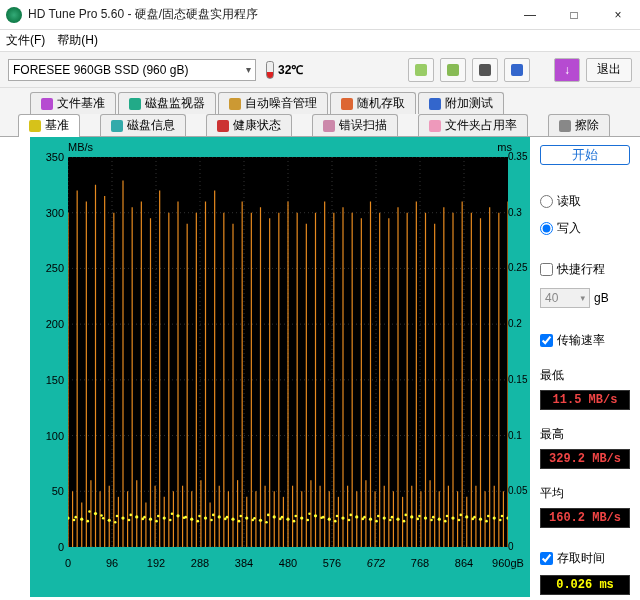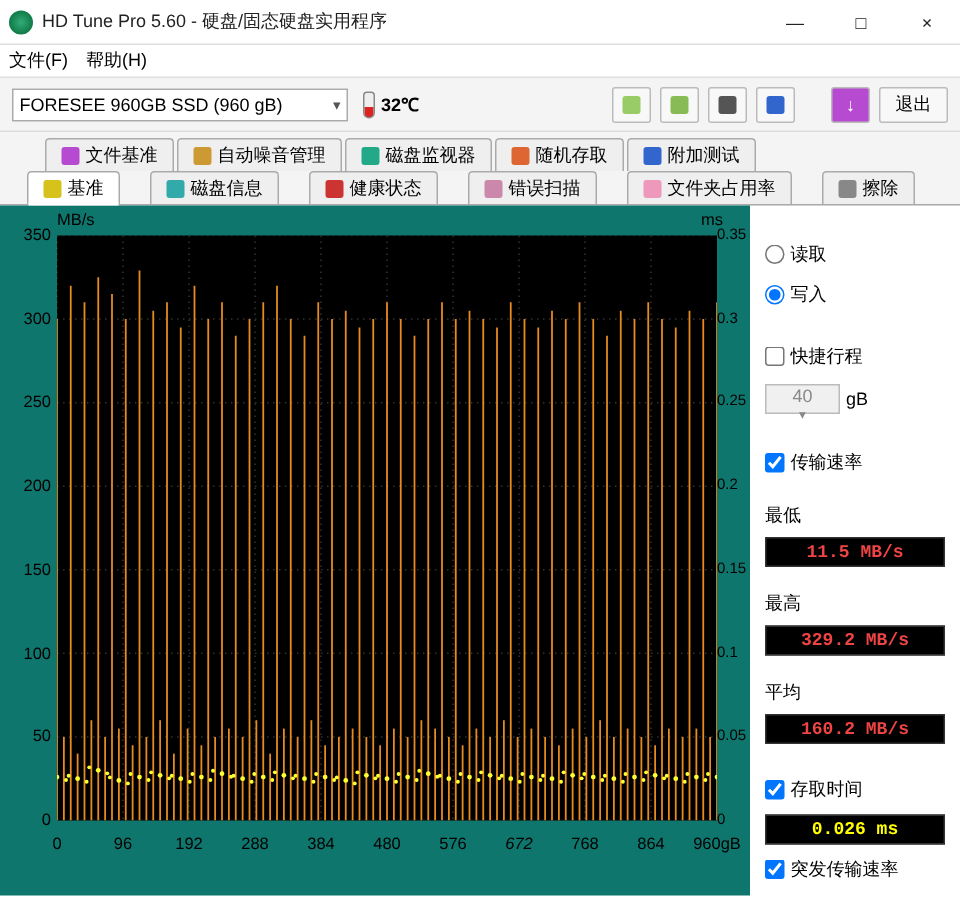--- a/index.html
+++ b/index.html
@@ -5,50 +5,50 @@
 * { box-sizing: border-box; margin: 0; padding: 0; font-family: "Microsoft YaHei", SimSun, Arial, sans-serif; }
 body { width: 640px; height: 600px; background: #fff; overflow: hidden; font-size: 12px; }
 .titlebar { height: 30px; background: #fff; display: flex; align-items: center; border-bottom: 1px solid #ddd; }
 .titlebar .app-icon { width: 16px; height: 16px; margin: 0 6px; background: radial-gradient(circle, #3a7, #063); border-radius: 50%; }
 .titlebar .title { flex: 1; font-size: 12px; color: #222; }
 .titlebar .winbtn { width: 44px; height: 30px; display: flex; align-items: center; justify-content: center; color: #222; }
 .menubar { height: 22px; display: flex; align-items: center; padding: 0 6px; gap: 12px; border-bottom: 1px solid #ddd; }
 .menubar span { font-size: 12px; }
 
 .toolbar { height: 36px; display: flex; align-items: center; padding: 0 8px; gap: 6px; border-bottom: 1px solid #ddd; background: #f4f4f4; }
-.drive-select { width: 224px; height: 22px; border: 1px solid #aaa; background: #fff; display: flex; align-items: center; padding: 0 4px; font-size: 12px; justify-content: space-between; }
+.drive-select { width: 248px; height: 22px; border: 1px solid #aaa; background: #fff; display: flex; align-items: center; padding: 0 4px; font-size: 12px; justify-content: space-between; }
 .drive-select .chev { font-size: 10px; color: #555; }
 .temp { display: flex; align-items: flex-start; gap: 4px; margin-left: 4px; }
 .temp .thermo { width: 8px; height: 18px; background: linear-gradient(to top, #d22 40%, #eee 40%); border: 1px solid #888; border-radius: 4px 4px 6px 6px; }
 .tb-spacer { flex: 1; }
 .tb-btn { width: 26px; height: 24px; border: 1px solid #bbb; background: #f8f8f8; display: flex; align-items: center; justify-content: center; border-radius: 2px; }
 .tb-btn.exit { width: auto; padding: 0 10px; font-size: 12px; }
 
 .tabstrip1, .tabstrip2 { display: flex; background: #f4f4f4; }
 .tabstrip1 { padding: 4px 12px 0 30px; gap: 2px; }
 .tabstrip2 { padding: 0 12px 0 18px; gap: 20px; border-bottom: 1px solid #aaa; }
 .tab { height: 22px; display: flex; align-items: center; gap: 4px; padding: 0 10px; border: 1px solid #aaa; border-bottom: none; background: #efefef; font-size: 12px; border-radius: 3px 3px 0 0; position: relative; }
 .tab .ic { width: 12px; height: 12px; }
 .tab.active { background: #fff; z-index: 2; }
 .tabstrip2 .tab.active::after { content:""; position:absolute; left:0; right:0; bottom:-1px; height:2px; background:#fff; }
 
 .content { display: flex; height: 460px; }
-.chart-area { width: 500px; position: relative; background: #0f766e; padding: 6px 2px 2px 4px; }
+.chart-area { width: 500px; position: relative; background: #14b8a6; padding: 6px 2px 2px 4px; margin-left: 30px; }
 .right-panel { flex: 1; padding: 8px 10px; display: flex; flex-direction: column; gap: 6px; font-size: 12px; }
 
 .chart-box { position: absolute; left: 38px; top: 20px; width: 440px; height: 390px; background: #000; }
 .ylabel-l { position: absolute; left: 38px; top: 4px; font-size: 11px; }
 .ylabel-r { position: absolute; right: 18px; top: 4px; font-size: 11px; }
 .ytick-l { position: absolute; left: 6px; font-size: 11px; text-align: right; width: 28px; }
 .ytick-r { position: absolute; right: -2px; font-size: 10px; text-align: left; width: 24px; }
 .xtick { position: absolute; bottom: 28px; font-size: 11px; transform: translateX(-50%); }
 
 .btn-start { width: 100%; height: 28px; border: 1px solid #1a6fd6; background: #fff; color: #1a6fd6; font-size: 13px; border-radius: 3px; margin-bottom: 6px; }
 .radio-row, .check-row { display: flex; align-items: center; gap: 4px; margin: 2px 0; }
-.block-sel { width: 50px; height: 20px; border: 1px solid #bbb; background: #f0f0f0; display: inline-flex; align-items: center; padding: 0 4px; color: #888; justify-content: space-between; flex-direction: column; }
+.block-sel { width: 50px; height: 20px; border: 1px solid #bbb; background: #f0f0f0; display: inline-flex; align-items: center; padding: 0 4px; color: #888; justify-content: space-between; }
 .metric-val { background: #000; color: #ef4444; font-family: "Courier New", monospace; font-size: 12px; text-align: center; padding: 2px 4px; border: 1px solid #333; font-weight: bold; }
 .metric-val.yellow { color: #ff0; }
 .sep { height: 1px; background: #ccc; margin: 4px 0; }
 .metric-label { font-size: 12px; margin-top: 10px; }
 
 svg.chart-svg { width: 100%; height: 100%; display: block; }
 .ic-sq { display:inline-block; width:12px; height:12px; border-radius:2px; }
 </style>
 </head>
 <body>
@@ -94,26 +94,26 @@
     </div>
   <div class="tb-btn exit">退出</div>
 </div>
 
 <div class="tabstrip1" id="tabs-top">
     <div class="tab">
       <span class="ic ic-sq" style="background: rgb(182, 75, 209);"></span>
       <span>文件基准</span>
     </div>
     <div class="tab">
+      <span class="ic ic-sq" style="background: rgb(34, 170, 136);"></span>
+      <span>磁盘监视器</span>
+    </div>
+    <div class="tab">
       <span class="ic ic-sq" style="background: rgb(204, 153, 51);"></span>
       <span>自动噪音管理</span>
-    </div>
-    <div class="tab">
-      <span class="ic ic-sq" style="background: rgb(34, 170, 136);"></span>
-      <span>磁盘监视器</span>
     </div>
     <div class="tab">
       <span class="ic ic-sq" style="background: rgb(221, 102, 51);"></span>
       <span>随机存取</span>
     </div>
     <div class="tab">
       <span class="ic ic-sq" style="background: rgb(51, 102, 204);"></span>
       <span>附加测试</span>
     </div>
   </div>
@@ -395,20 +395,21 @@
         <span class="xtick" style="left: 258px;">480</span>
         <span class="xtick" style="left: 302px;">576</span>
         <span class="xtick" style="left: 346px; font-style: italic;">672</span>
         <span class="xtick" style="left: 390px;">768</span>
         <span class="xtick" style="left: 434px;">864</span>
         <span class="xtick" style="left: 478px;">960gB</span>
       </div>
   </div>
 
   <div class="right-panel">
+    <button class="btn-start">开始</button>
     <div class="sep"></div>
     <label class="radio-row">
         <input type="radio" name="rw" style=""> 
         <span>读取</span>
       </label>
     <label class="radio-row">
         <input type="radio" name="rw" checked="" style=""> 
         <span>写入</span>
       </label>
     <div class="sep"></div>

